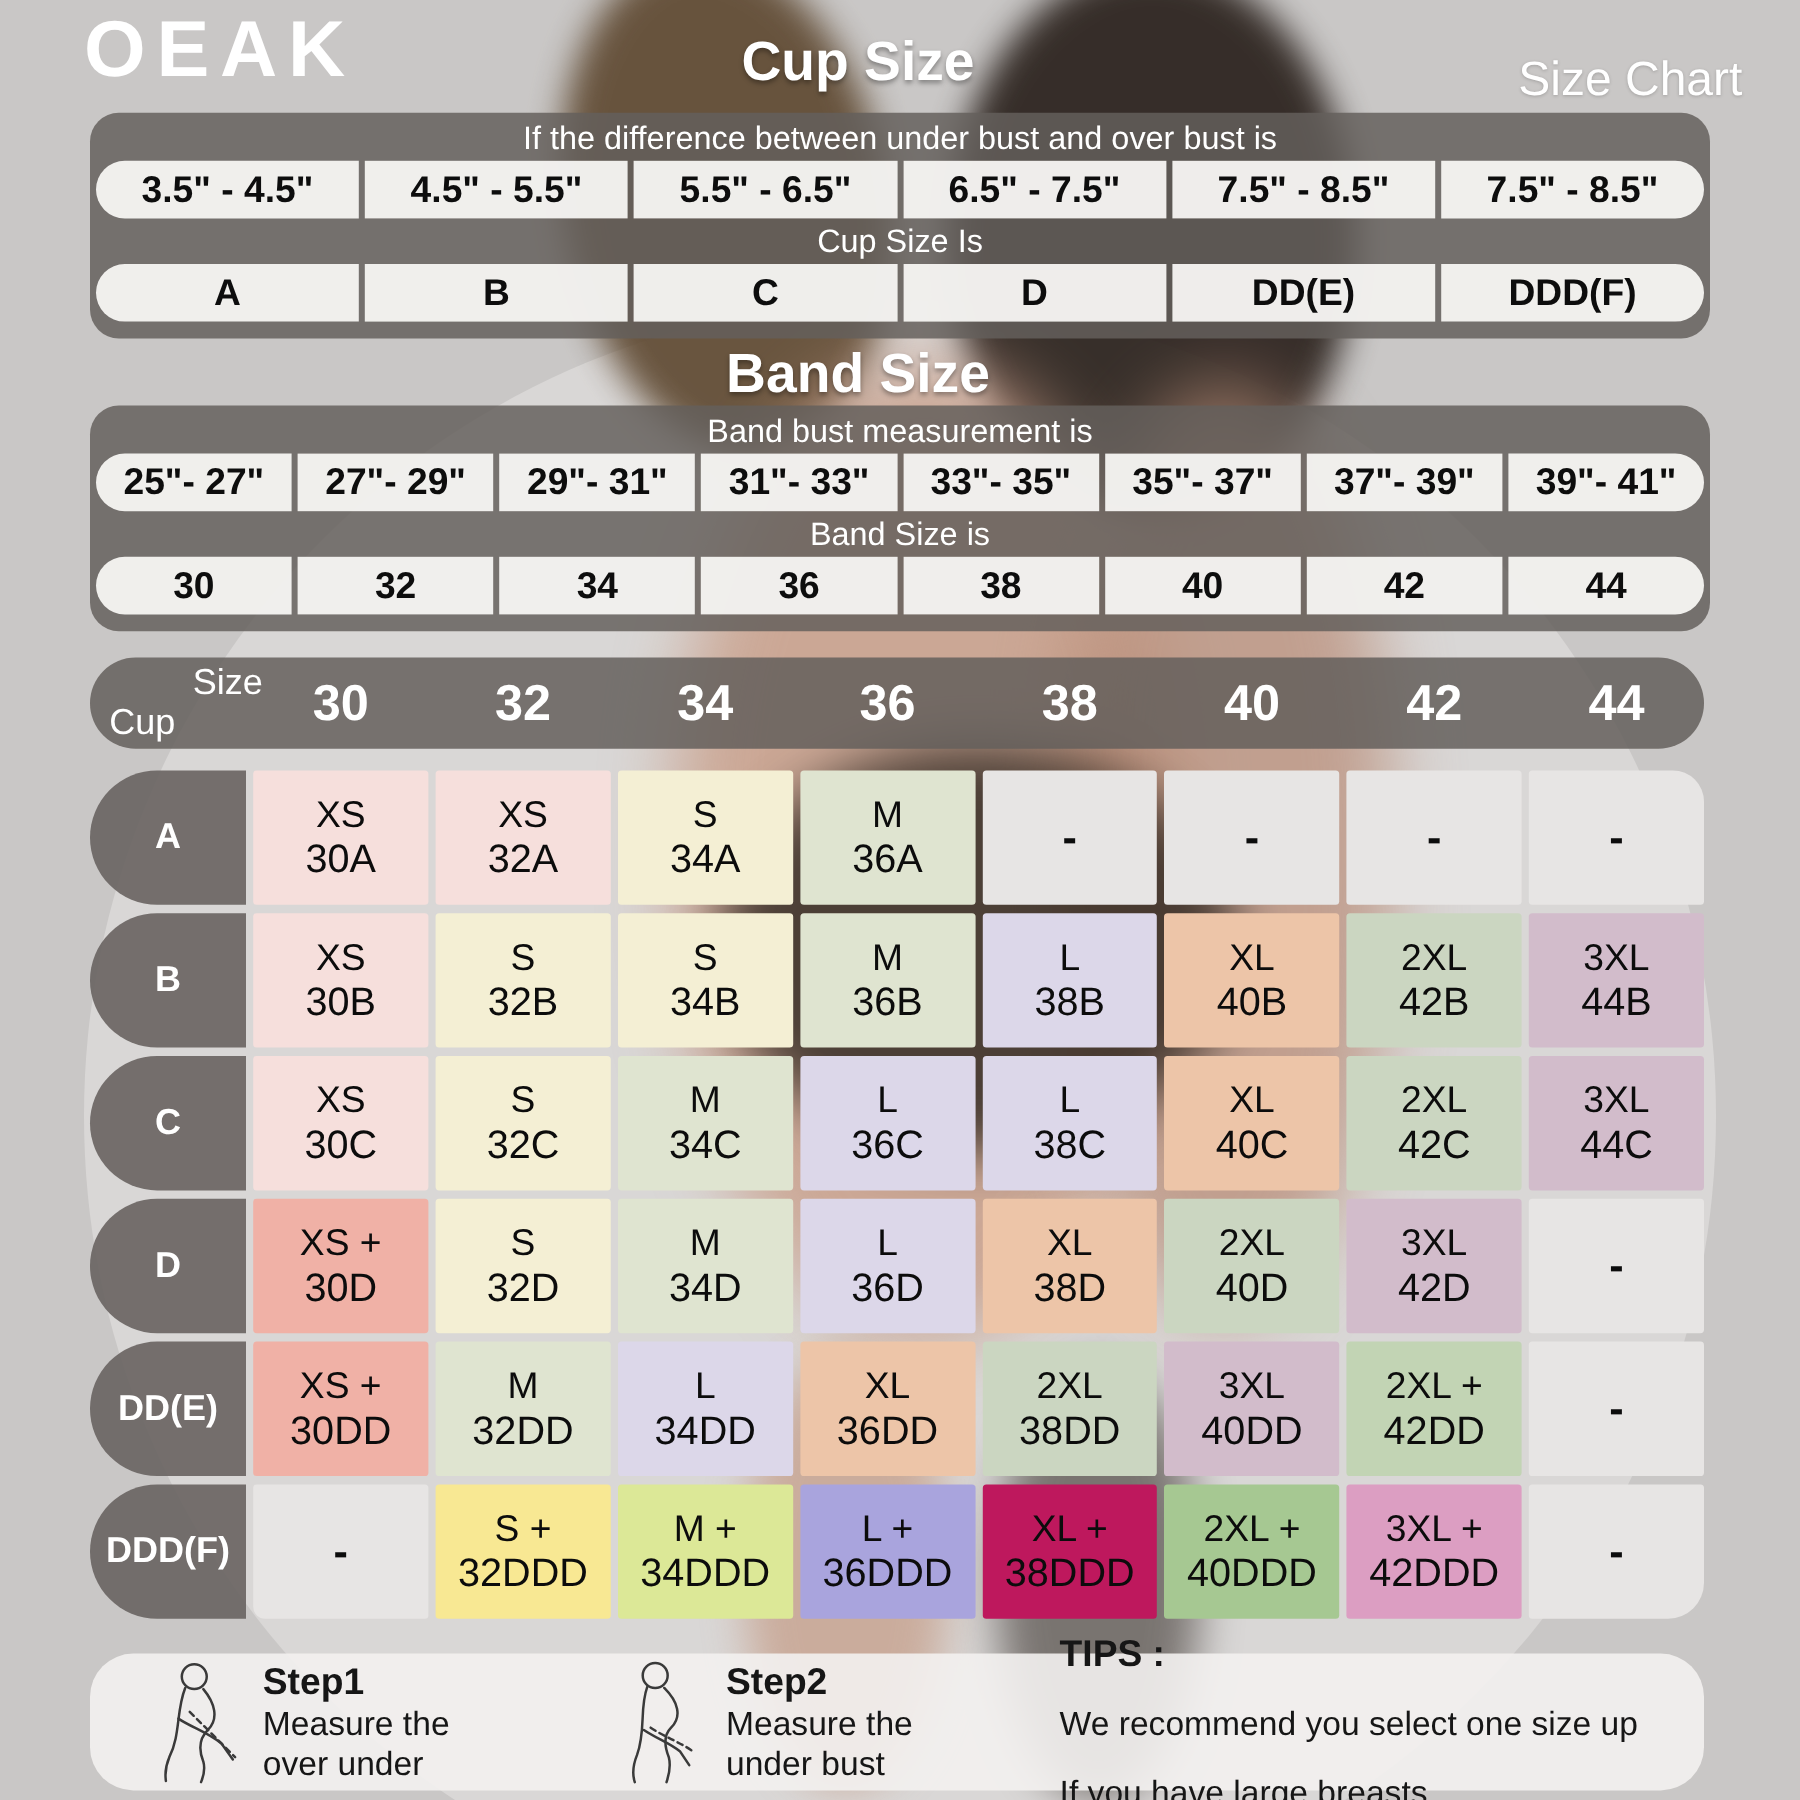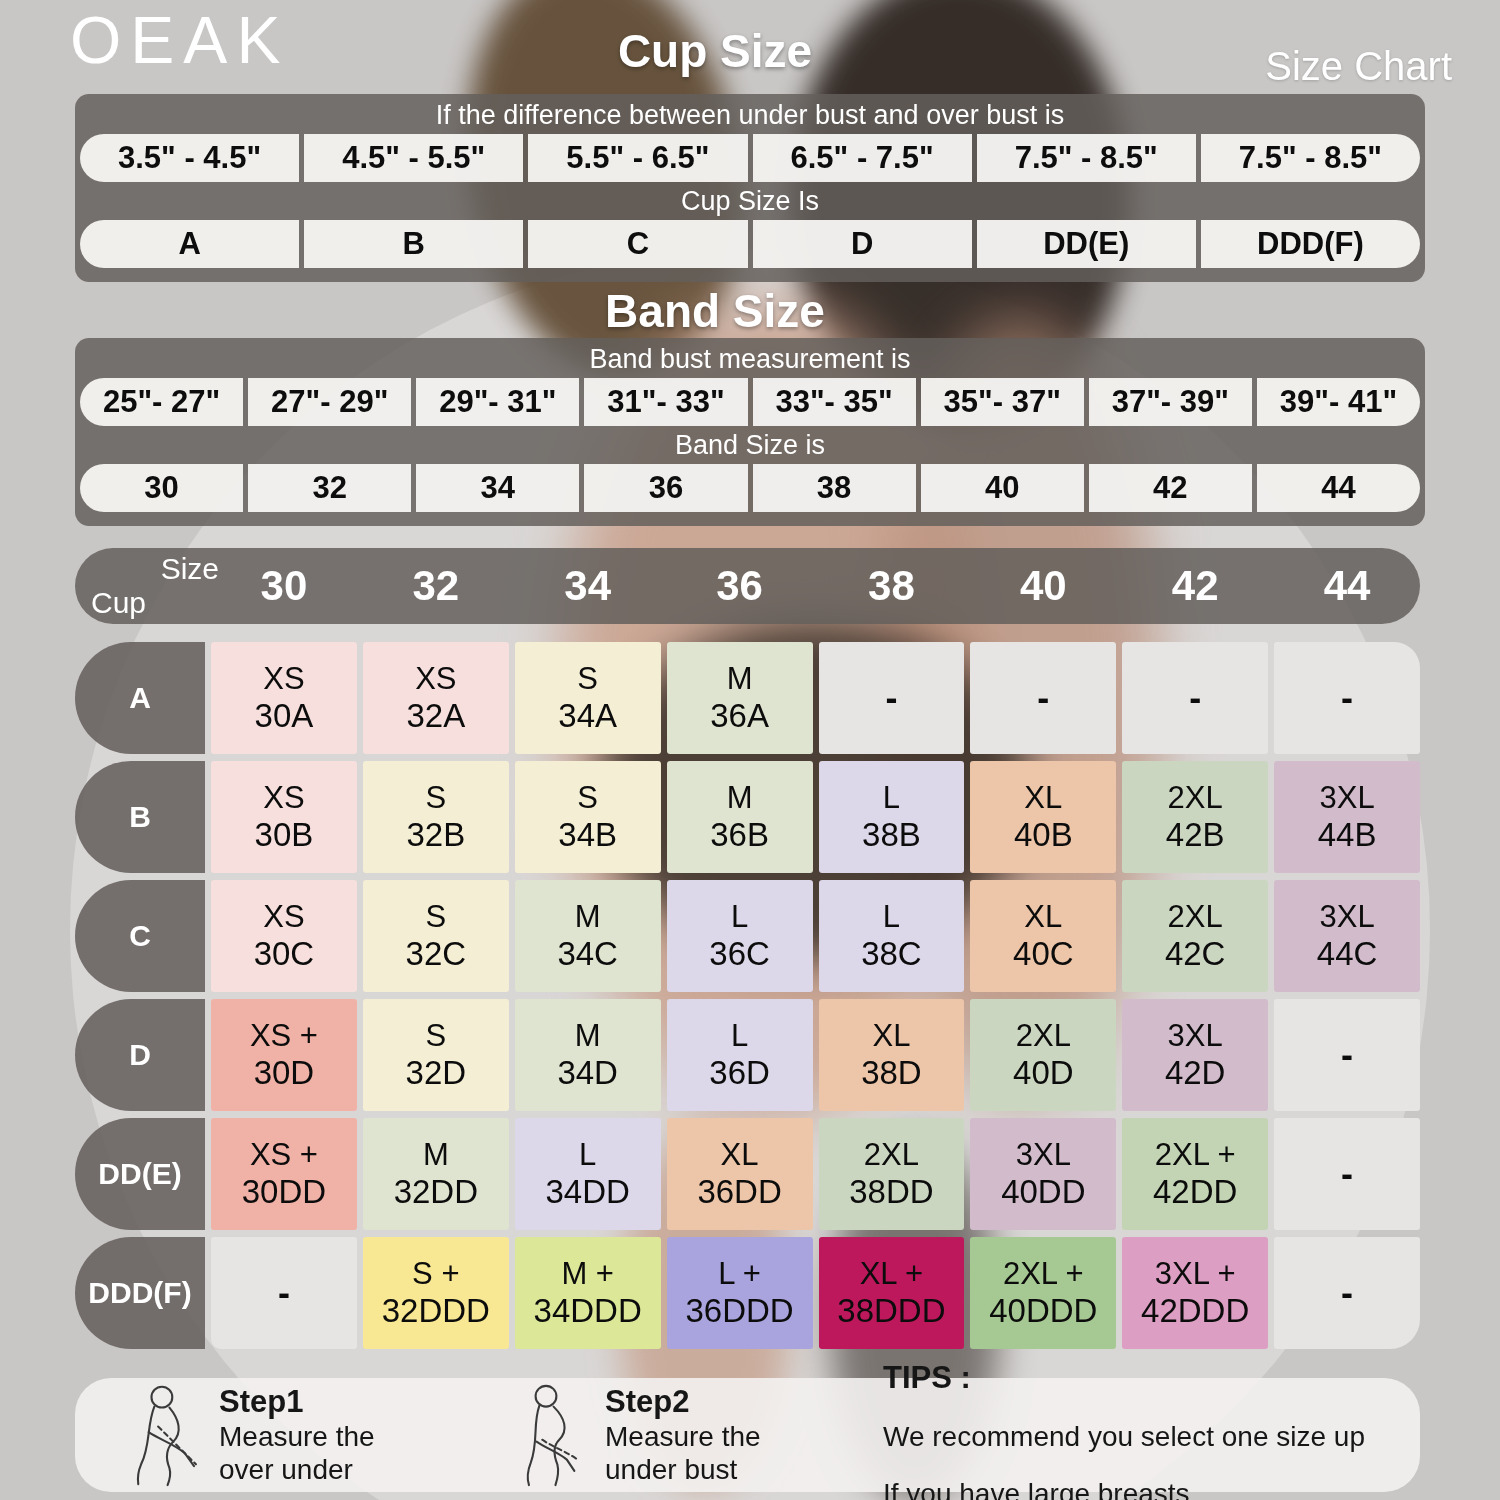--- a/index.html
+++ b/index.html
@@ -13,27 +13,27 @@
   .blob{position:absolute;border-radius:50%;}
   .hair-l{left:470px;top:-40px;width:270px;height:420px;background:#5d472f;filter:blur(14px);transform:rotate(-10deg);opacity:.9;}
   .hair-r{left:790px;top:-30px;width:340px;height:460px;background:#2a211c;filter:blur(14px);opacity:.92;}
   .skin-1{left:560px;top:300px;width:420px;height:820px;background:#c89c86;filter:blur(30px);opacity:.8;}
   .skin-2{left:880px;top:320px;width:280px;height:780px;background:#b98d78;filter:blur(30px);opacity:.75;}
   .cloth{left:600px;top:620px;width:430px;height:340px;background:#17140f;filter:blur(22px);opacity:.7;}
   .leg-1{left:620px;top:1130px;width:170px;height:360px;background:#c49a84;filter:blur(18px);opacity:.7;}
   .leg-2{left:830px;top:1140px;width:170px;height:360px;background:#3a332e;filter:blur(18px);opacity:.6;}
 
   
-  #logo{position:absolute;left:70px;top:2px;font-size:66px;color:#fff;letter-spacing:9px;font-weight:normal;}
+  #logo{position:absolute;left:70px;top:2px;font-size:66px;color:#fff;letter-spacing:9px;font-weight:bold;}
   #cup-title{position:absolute;left:715px;top:24px;transform:translateX(-50%);font-size:46px;font-weight:bold;color:#fff;text-shadow:0 2px 4px rgba(0,0,0,.35);white-space:nowrap;text-align:center;}
   #size-chart{position:absolute;right:48px;top:44px;font-size:40px;color:#fff;text-shadow:0 1px 3px rgba(0,0,0,.2);}
   #band-title{position:absolute;left:715px;top:284px;transform:translateX(-50%);font-size:46px;font-weight:bold;color:#fff;text-shadow:0 2px 4px rgba(0,0,0,.35);white-space:nowrap;}
 
   
-  .block{position:absolute;left:75px;width:1350px;background:rgba(100,95,92,.84);border-radius:14px;box-sizing:border-box;padding:2px 0 14px;}
+  .block{position:absolute;left:75px;width:1350px;background:rgba(100,95,92,.84);border-radius:24px;box-sizing:border-box;padding:2px 0 14px;}
   #cup-block{top:94px;}
   #band-block{top:338px;}
   .bar-label{height:38px;line-height:38px;text-align:center;color:#fff;font-size:27px;}
   .grid6,.grid8{display:grid;gap:5px;padding:0 5px;}
   .grid6{grid-template-columns:repeat(6,1fr);}
   .grid8{grid-template-columns:repeat(8,1fr);}
   .lcell{height:48px;background:rgba(247,245,243,.95);display:flex;align-items:center;justify-content:center;font-weight:bold;font-size:31px;color:#0d0d0d;white-space:nowrap;}
   .lcell.first{border-radius:26px 0 0 26px;}
   .lcell.last{border-radius:0 26px 26px 0;}
 

